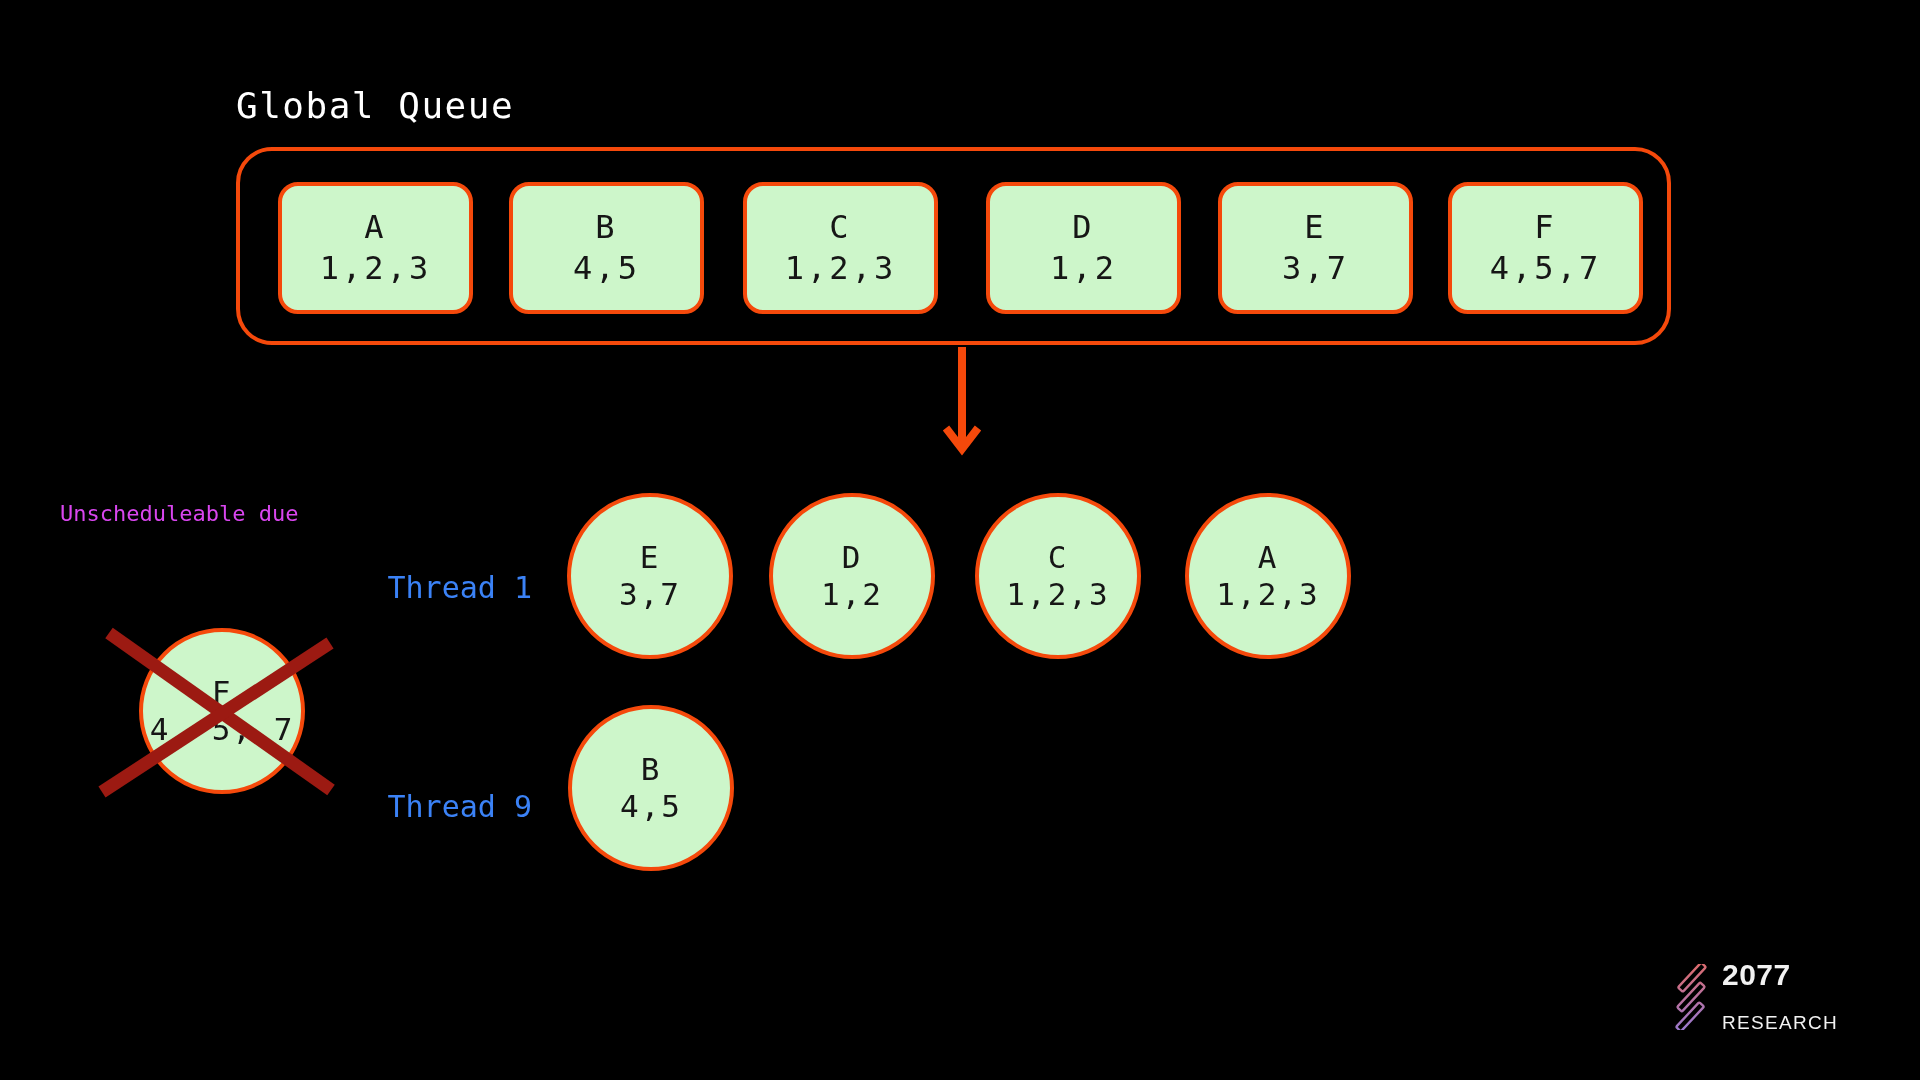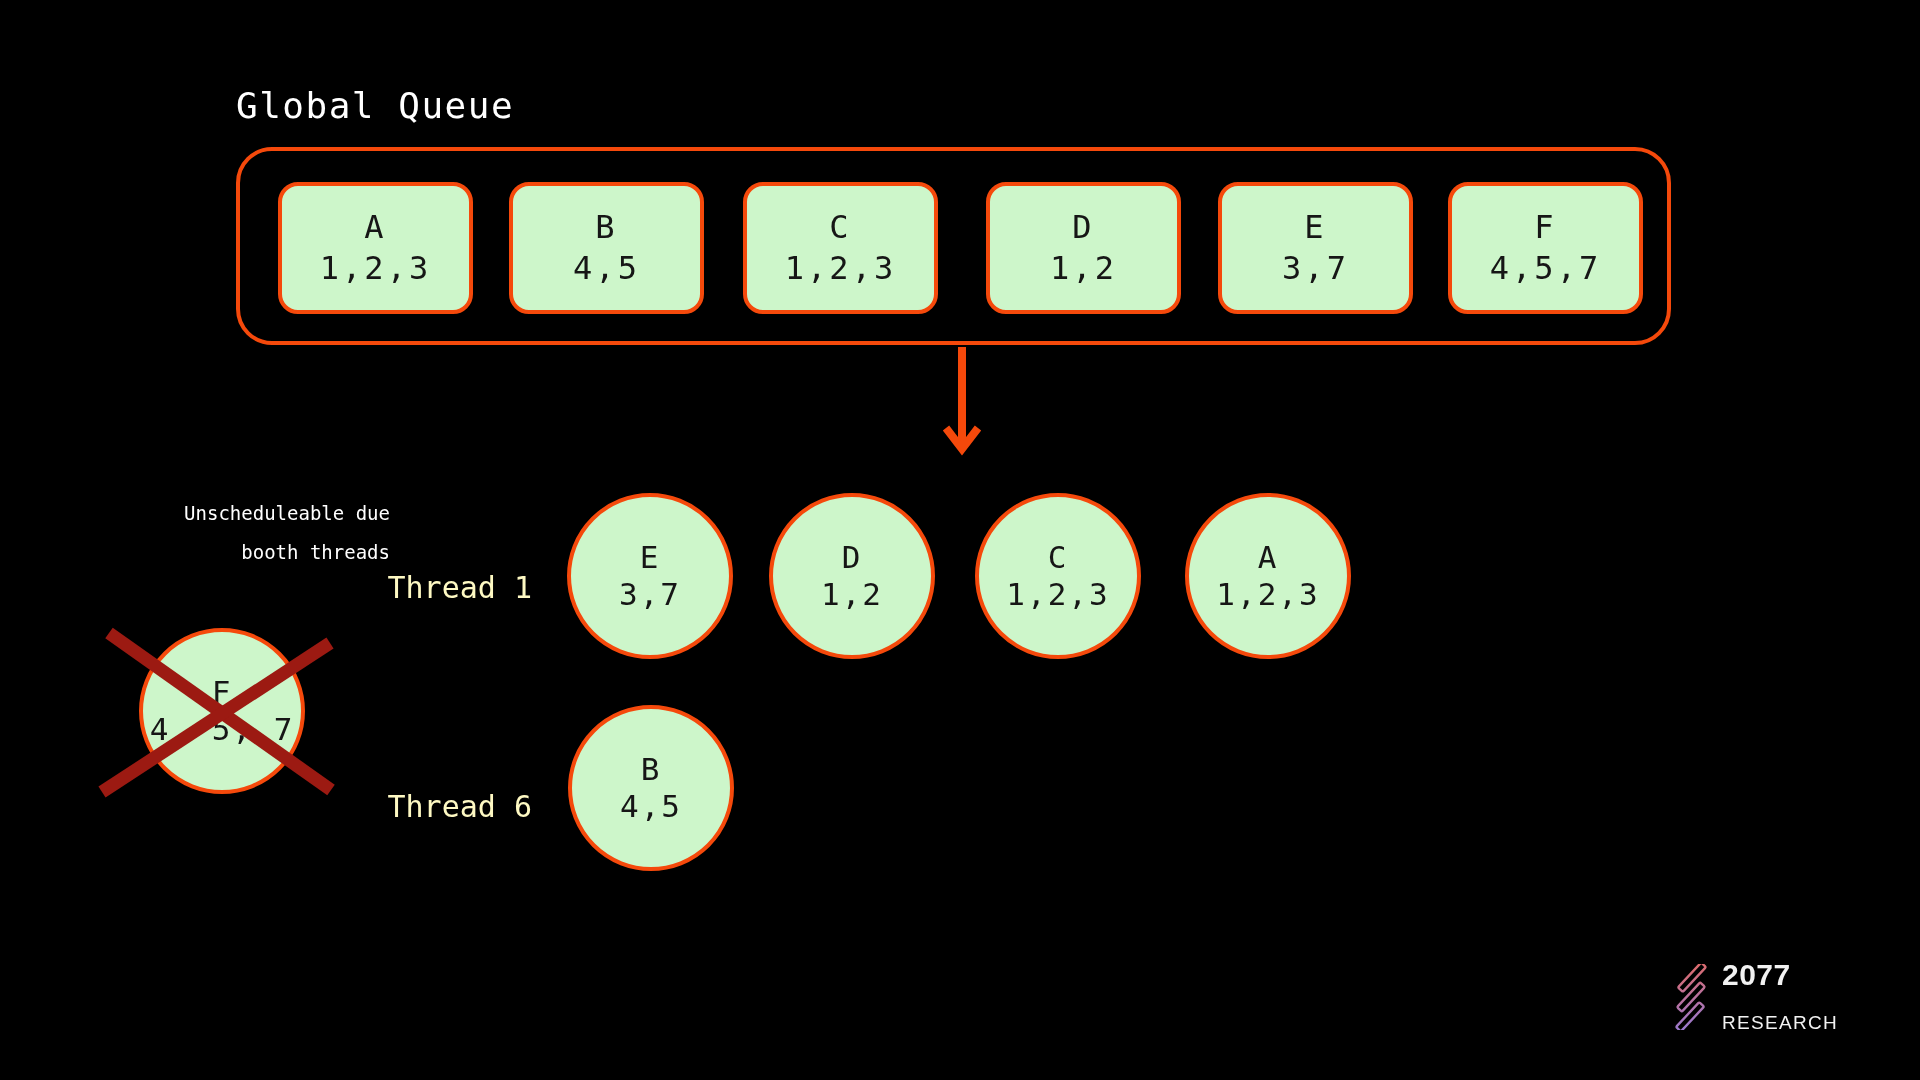--- a/index.html
+++ b/index.html
@@ -26,26 +26,26 @@
     position:absolute;width:166px;height:166px;box-sizing:border-box;
     background:var(--fill,#CDF6CA);border:4px solid var(--accent,#F5490B);border-radius:50%;
     display:flex;flex-direction:column;align-items:center;justify-content:center;
     color:var(--ink,#161616);font-size:31px;letter-spacing:2px;line-height:37px;
   }
   .c1-1{left:567px;top:493px}.c1-2{left:769px;top:493px}.c1-3{left:975px;top:493px}.c1-4{left:1185px;top:493px}
   .c2-1{left:568px;top:705px}
   .c-unsched{left:139px;top:628px}
   .thread-label{
     position:absolute;left:332px;width:200px;text-align:right;
-    color:#fef9c3;font-size:30px;line-height:34px;white-space:nowrap;
+    color:#3b82f6;font-size:30px;line-height:34px;white-space:nowrap;
   }
   .t1{top:571px}.t2{top:790px}
   .note{
-    position:absolute;left:60px;top:494px;width:330px;text-align:right;
-    color:#ffffff;font-size:19px;line-height:39px;white-space:nowrap;
+    position:absolute;left:60px;top:494px;width:330px;text-align:left;
+    color:#d946ef;font-size:22px;line-height:39px;white-space:nowrap;
   }
   .overlay{position:absolute;left:0;top:0;width:1920px;height:1080px;pointer-events:none;}
   .logo{position:absolute;left:1670px;top:960px;display:flex;align-items:center;gap:10px;}
   .logo-text{display:flex;flex-direction:column;justify-content:space-between;
     font-family:"Liberation Sans", sans-serif;color:#f2f2f2;}
   .logo-name{font-size:30px;font-weight:bold;line-height:30px;letter-spacing:0.5px;}
   .logo-sub{font-size:19px;font-weight:400;line-height:22px;letter-spacing:1.3px;margin-top:22px;}
 </style>
 </head>
 <body>
@@ -76,25 +76,24 @@
     <div>E</div>
     <div>3,7</div>
   </div>
   <div class="task-box bx-f">
     <div>F</div>
     <div>4,5,7</div>
   </div>
 
   <div class="note">
     <div>Unscheduleable due</div>
-    <div>booth threads</div>
   </div>
 
   <div class="thread-label t1">Thread 1</div>
-  <div class="thread-label t2">Thread 6</div>
+  <div class="thread-label t2">Thread 9</div>
 
   <div class="task-circle c1-1">
     <div>E</div>
     <div>3,7</div>
   </div>
   <div class="task-circle c1-2">
     <div>D</div>
     <div>1,2</div>
   </div>
   <div class="task-circle c1-3">

